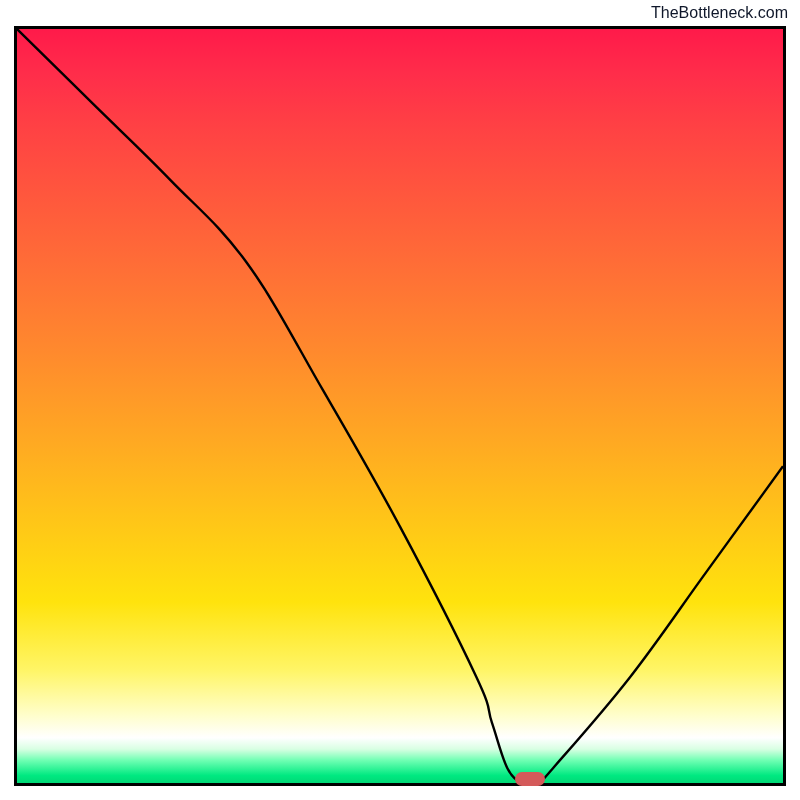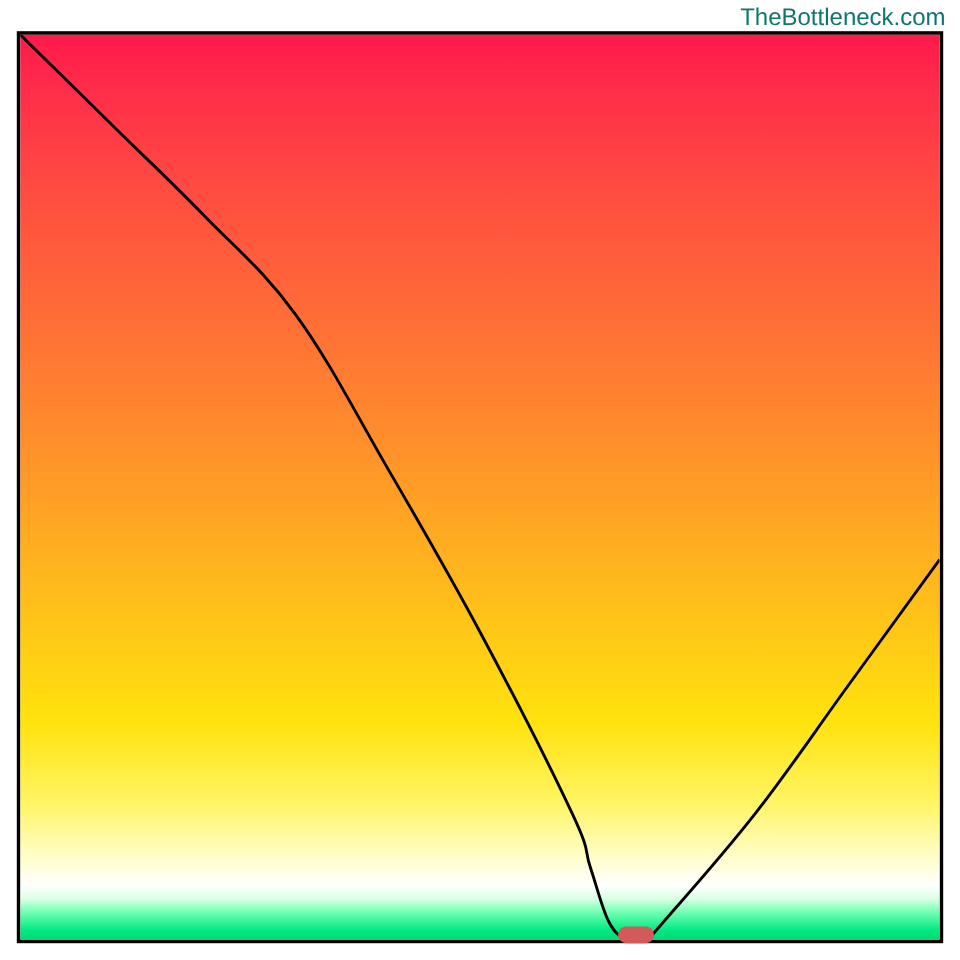--- a/index.html
+++ b/index.html
@@ -13,22 +13,22 @@
   }
   .container {
     position: relative;
     width: 800px;
     height: 800px;
   }
   .watermark {
     position: absolute;
     top: 4px;
     right: 12px;
-    color: #0f766e;
-    font-size: 20px;
+    color: #0f172a;
+    font-size: 16px;
     font-weight: 500;
     z-index: 30;
   }
   .plot-area {
     position: absolute;
     left: 14px;
     top: 26px;
     width: 772px;
     height: 760px;
     border: 3px solid #000000;

